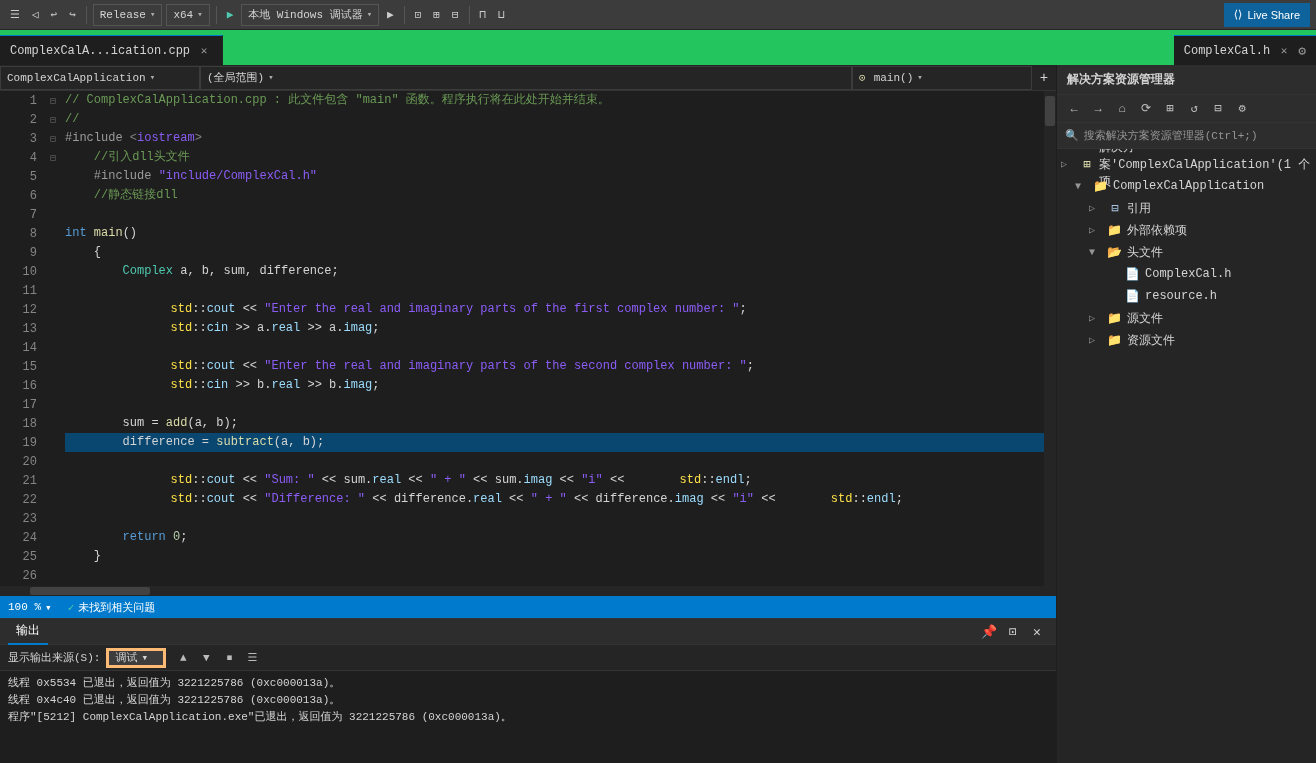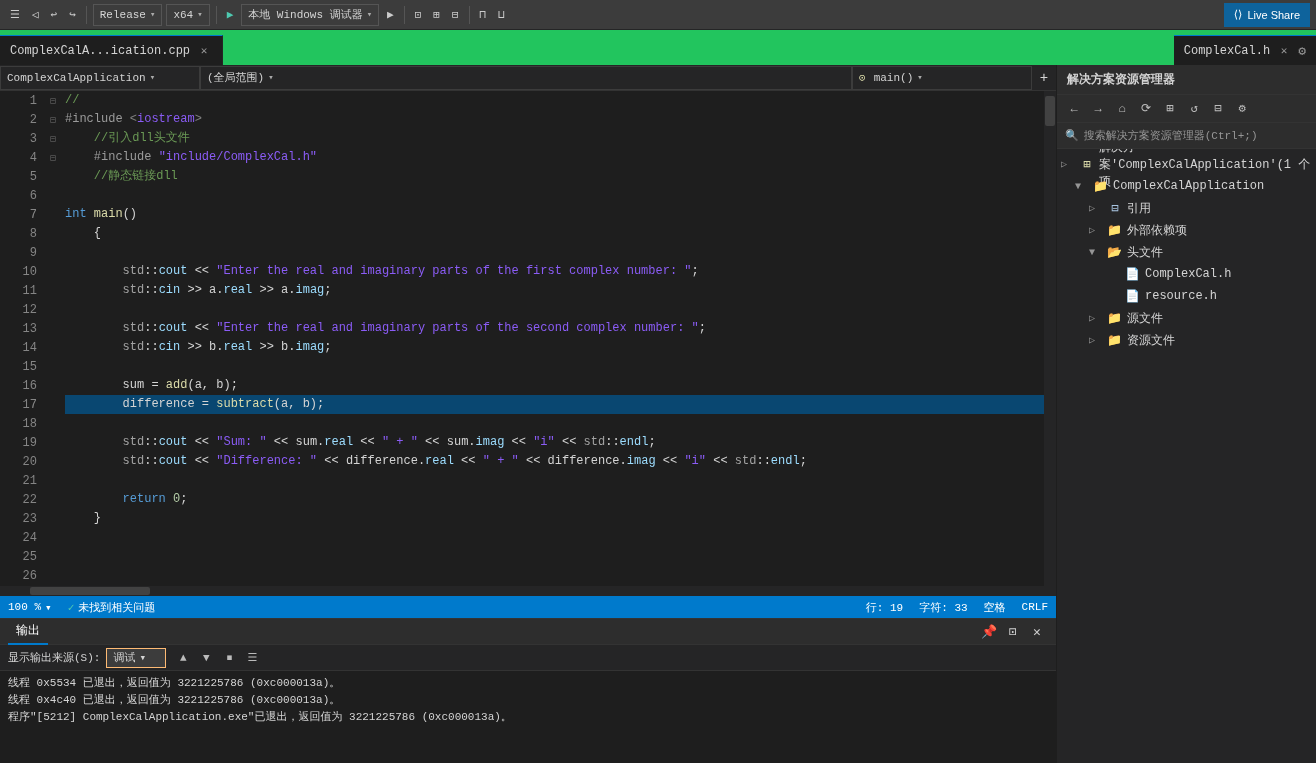--- a/index.html
+++ b/index.html
@@ -227,21 +227,21 @@
 
     
     .kw { color: #569cd6; }
     .type { color: #4ec9b0; }
     .str { color: #8b5cf6; }
     .num { color: #b5cea8; }
     .comment { color: #6a9955; }
     .fn { color: #dcdcaa; }
     .op { color: #d4d4d4; }
     .var { color: #9cdcfe; }
-    .ns { color: #a3a3a3; }
+    .ns { color: #fde047; margin-left: 48px; }
     .plain { color: #d4d4d4; }
     .angle { color: #808080; }
     .preprocessor { color: #9b9b9b; }
 
     
     #status-bar {
       height: 22px;
       background: #007acc;
       display: flex;
       align-items: center;
@@ -341,21 +341,21 @@
       gap: 6px;
       flex-shrink: 0;
       border-bottom: 1px solid #333;
     }
     .output-label {
       font-size: 11px;
       color: #d4d4d4;
     }
     .output-source-dropdown {
       background: #3c3c3c;
-      border: 1px solid #fdba74;
+      border: 3px solid #fdba74;
       color: #d4d4d4;
       font-size: 11px;
       padding: 1px 6px;
       height: 20px;
       display: flex;
       align-items: center;
       gap: 4px;
       cursor: pointer;
       min-width: 60px;
     }
@@ -615,20 +615,23 @@
           <div>⊟</div>
           <div> </div>
           <div> </div>
           <div>⊟</div>
           <div> </div>
         </div>
       </div>
 
       <div id="code-editor">
 
+        <div class="code-line">
+          <span class="comment">// ComplexCalApplication.cpp : 此文件包含 "main" 函数。程序执行将在此处开始并结束。</span>
+        </div>
 
         <div class="code-line">
           <span class="comment">//</span>
         </div>
 
         <div class="code-line">
           <span class="preprocessor">#include </span><span class="angle">&lt;</span><span class="str">iostream</span><span class="angle">&gt;</span>
         </div>
 
         <div class="code-line">
@@ -647,20 +650,23 @@
         <div class="code-line">&nbsp;</div>
 
         <div class="code-line">
           <span class="kw">int </span><span class="fn">main</span><span class="plain">()</span>
         </div>
 
         <div class="code-line">
           <span class="plain">    {</span>
         </div>
 
+        <div class="code-line">
+          <span class="plain">        </span><span class="type">Complex</span><span class="plain"> a, b, sum, difference;</span>
+        </div>
 
         <div class="code-line">&nbsp;</div>
 
         <div class="code-line">
           <span class="plain">        </span><span class="ns">std</span><span class="plain">::</span><span class="var">cout</span><span class="plain"> &lt;&lt; </span><span class="str">"Enter the real and imaginary parts of the first complex number: "</span><span class="plain">;</span>
         </div>
 
         <div class="code-line">
           <span class="plain">        </span><span class="ns">std</span><span class="plain">::</span><span class="var">cin</span><span class="plain"> &gt;&gt; a.</span><span class="var">real</span><span class="plain"> &gt;&gt; a.</span><span class="var">imag</span><span class="plain">;</span>
         </div>
@@ -720,34 +726,20 @@
 
     <div id="status-bar">
       <div class="status-left">
         <div class="status-item">
           <span>100 %</span>
           <span>▾</span>
         </div>
         <div class="status-item">
           <span style="color:#4ec9b0;">✓</span>
           <span>未找到相关问题</span>
-        </div>
-      </div>
-      <div class="status-right">
-        <div class="status-item">
-          <span>行: 19</span>
-        </div>
-        <div class="status-item">
-          <span>字符: 33</span>
-        </div>
-        <div class="status-item">
-          <span>空格</span>
-        </div>
-        <div class="status-item">
-          <span>CRLF</span>
         </div>
       </div>
     </div>
 
     <div id="output-panel">
       <div id="output-panel-header">
         <div class="panel-tab active">
           <span>输出</span>
         </div>
         <div class="panel-controls">

